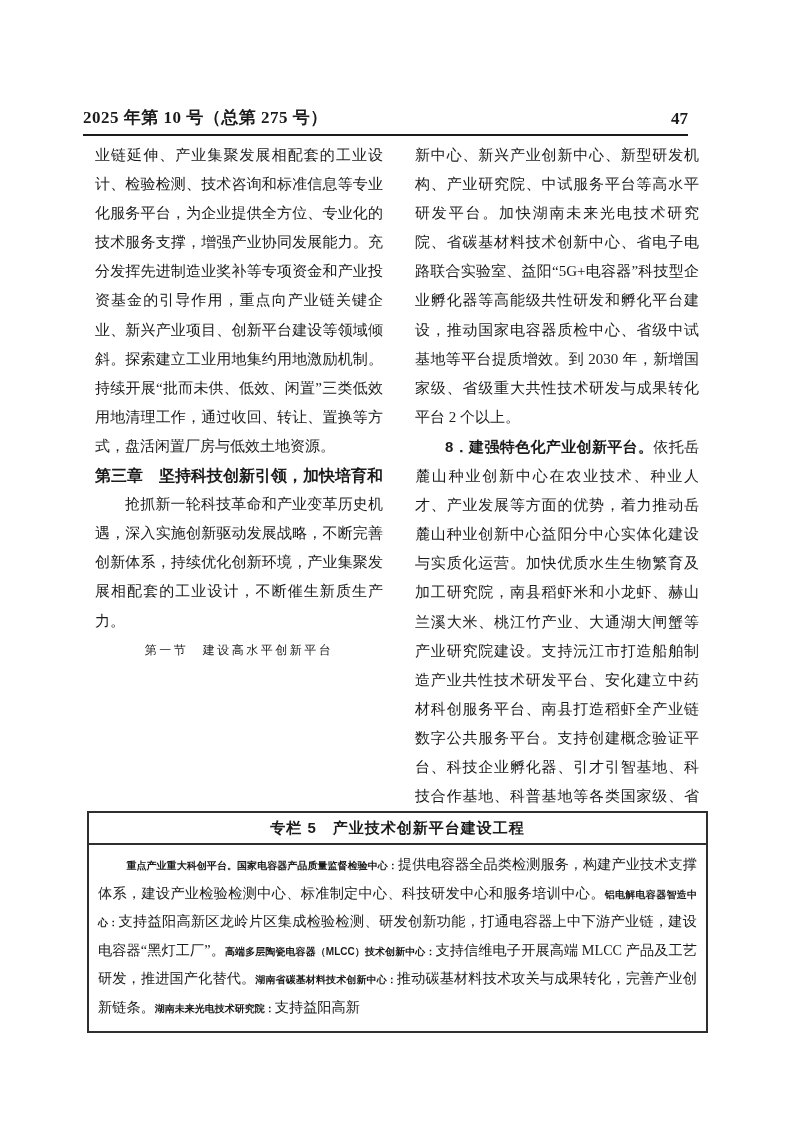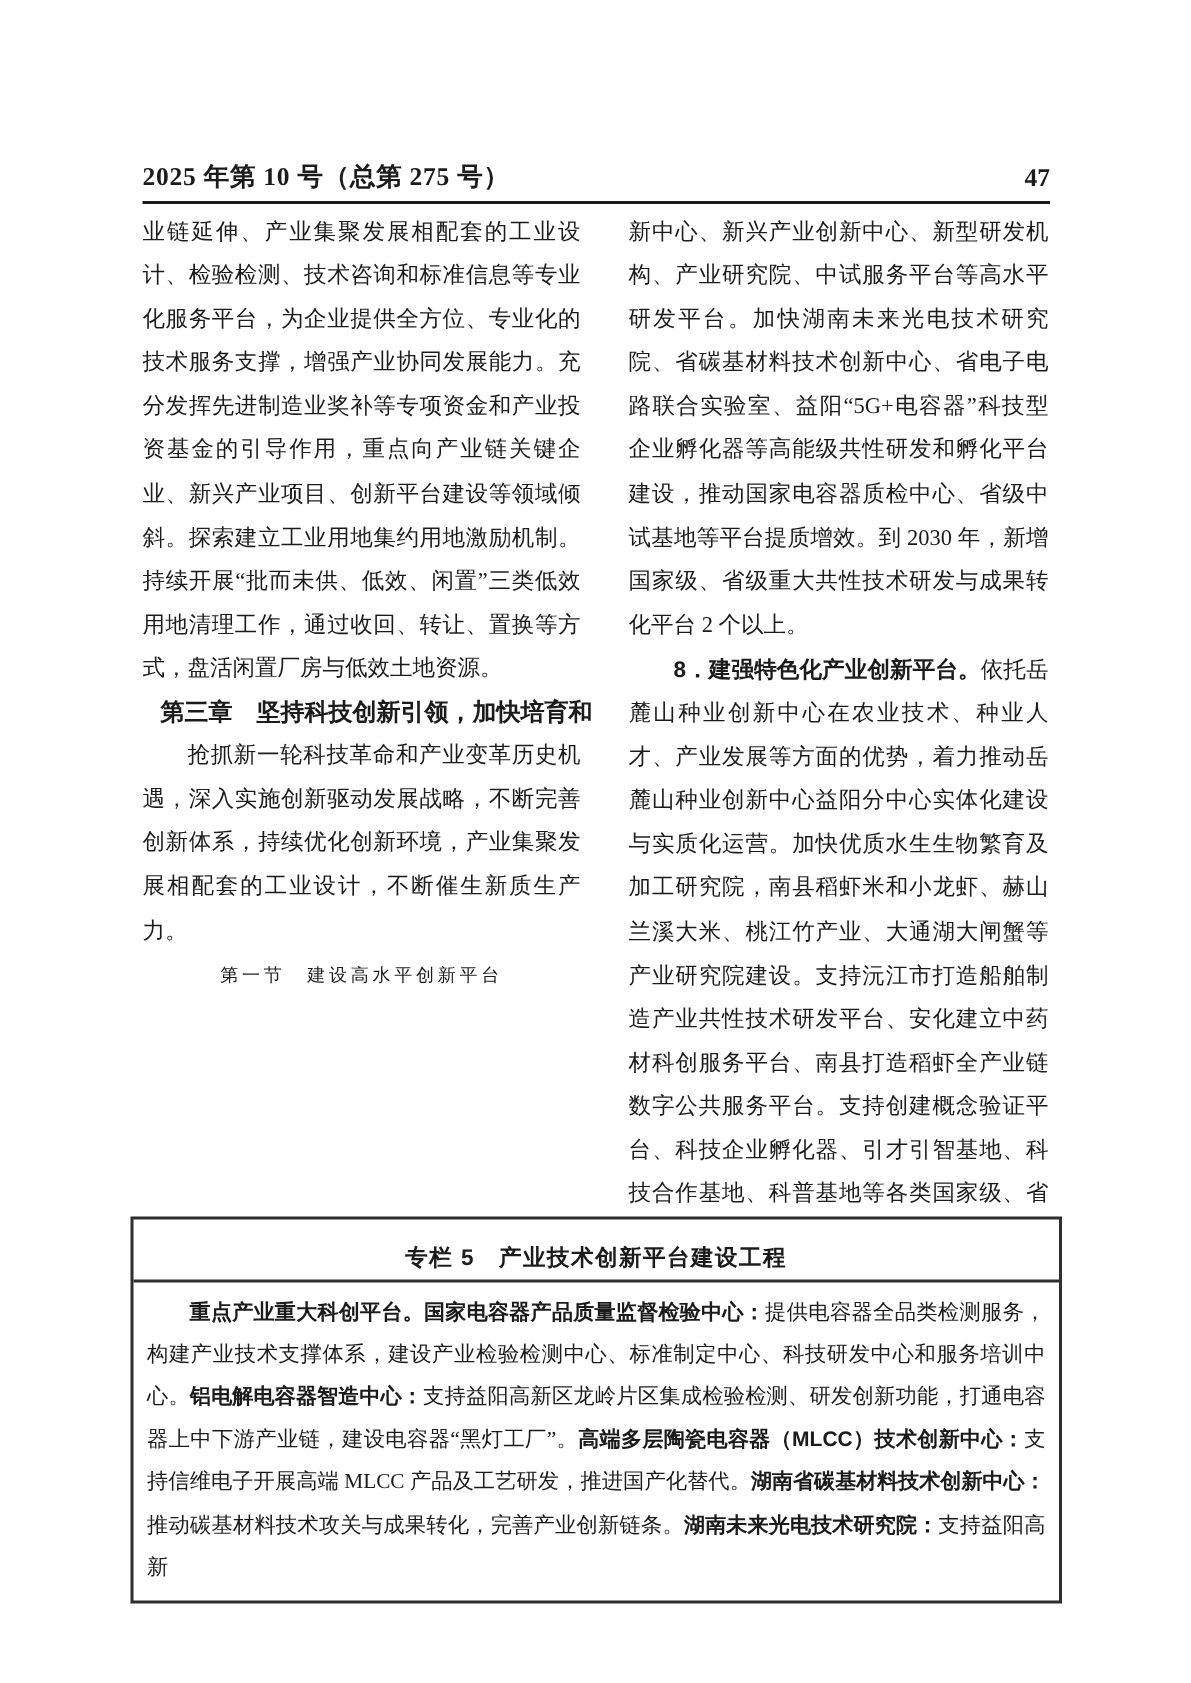--- a/index.html
+++ b/index.html
@@ -8,21 +8,21 @@
     width: 794px;
     height: 1122px;
     margin: 0 auto;
     background: #ffffff;
     color: #1b1b1b;
     font-family: "Liberation Serif", "DejaVu Serif", serif;
     overflow: hidden;
   }
   .header {
     position: absolute;
-    left: 95px;
+    left: 83px;
     top: 106px;
     width: 605px;
     display: flex;
     justify-content: space-between;
     align-items: flex-end;
     border-bottom: 2px solid #1b1b1b;
     padding-bottom: 5px;
     font-size: 17px;
     font-weight: bold;
   }
@@ -45,21 +45,21 @@
     text-align: justify;
   }
   .body-p { margin: 0; }
   .indent { text-indent: 2em; }
   .chapter {
     font-family: "Liberation Sans", "DejaVu Sans", sans-serif;
     font-weight: bold;
     font-size: 16px;
     text-align: center;
   }
-  .chapter div { white-space: nowrap; margin-left: 12px; }
+  .chapter div { white-space: nowrap; }
   .section {
     text-align: center;
     letter-spacing: 2.5px;
     font-size: 12px;
   }
   .lead {
     font-family: "Liberation Sans", "DejaVu Sans", sans-serif;
     font-weight: bold;
   }
   .box {
@@ -70,32 +70,32 @@
     box-sizing: border-box;
     border: 2px solid #2f2f2f;
     background: #ffffff;
   }
   .box-title {
     text-align: center;
     font-family: "Liberation Sans", "DejaVu Sans", sans-serif;
     font-weight: bold;
     font-size: 15px;
     letter-spacing: 1px;
-    padding: 16px 0 5px;
+    padding: 6px 0 5px;
     border-bottom: 2px solid #2f2f2f;
   }
   .box-body {
     margin: 0;
     padding: 6px 9px 8px;
     font-size: 14.2px;
     line-height: 27.6px;
     text-align: justify;
     text-indent: 2em;
   }
-  .box-body .lead { font-size: 14px; margin-top: 24px; }
+  .box-body .lead { font-size: 10px; margin-top: 24px; }
 </style>
 </head>
 <body>
 
 <div class="page">
 
   <div class="header">
     <span class="issue">2025 年第 10 号（总第 275 号）</span>
     <span class="pagenum">47</span>
   </div>

